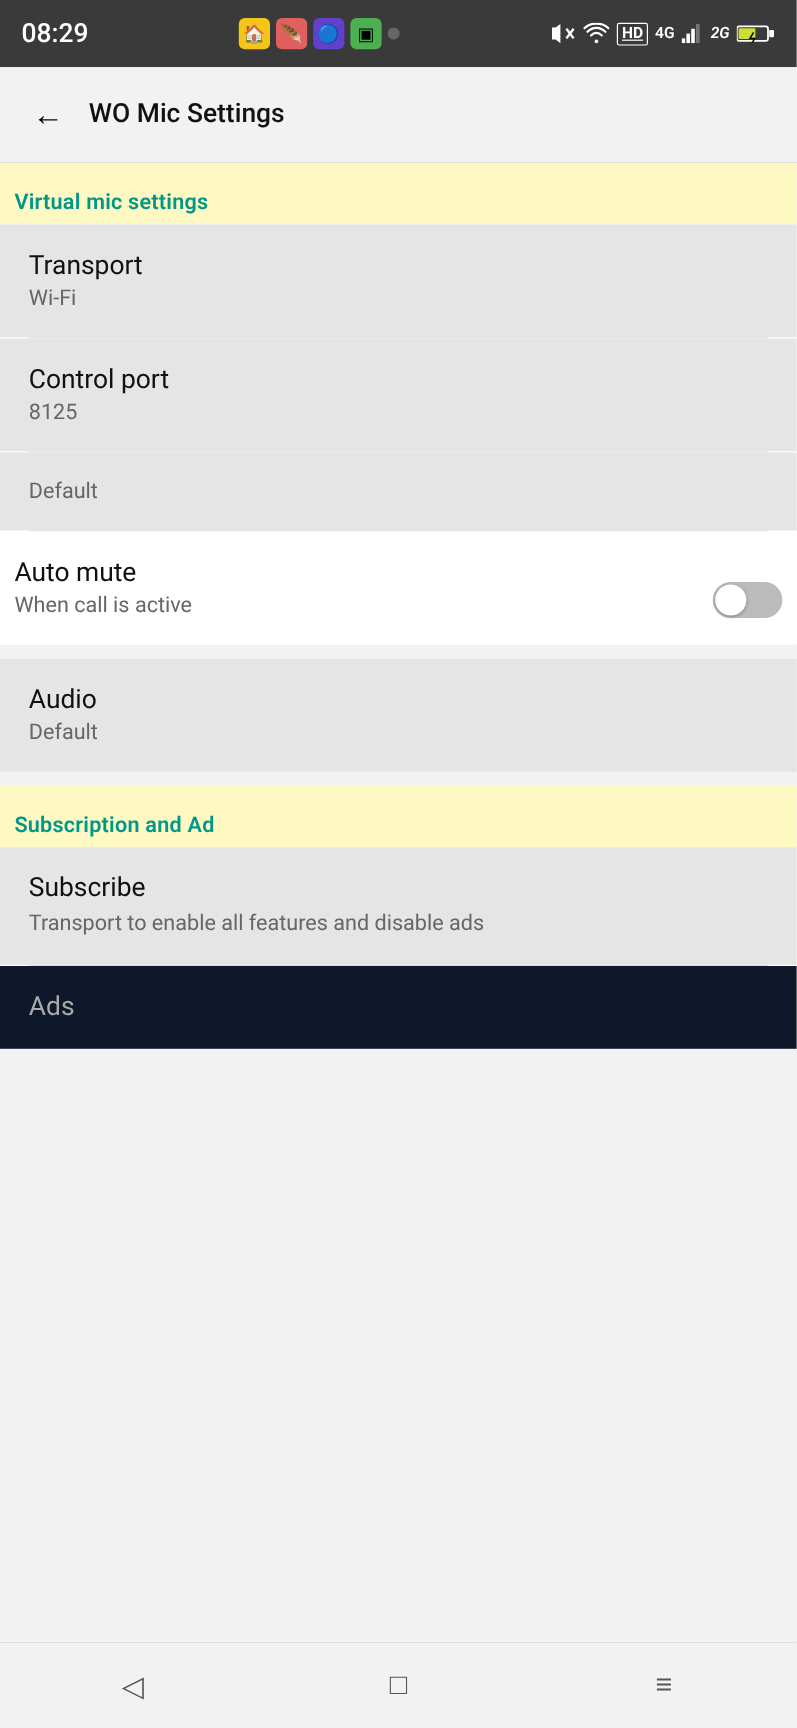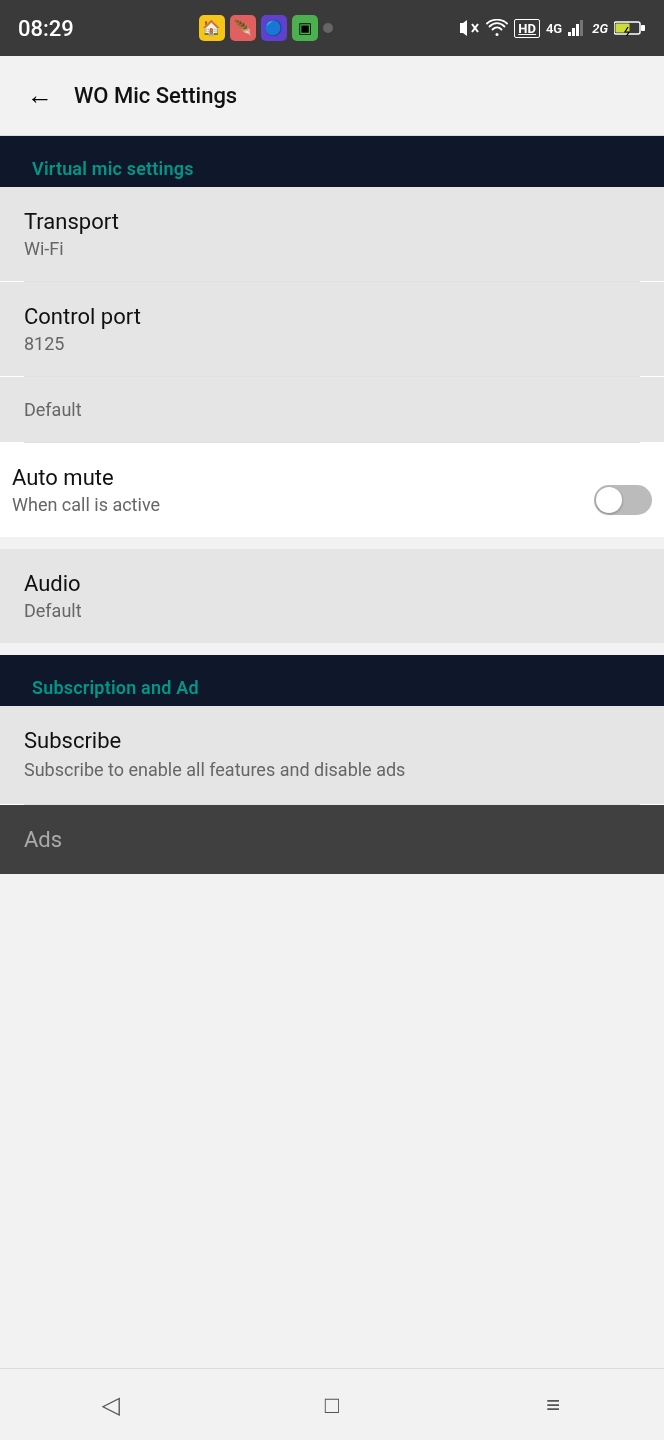--- a/index.html
+++ b/index.html
@@ -100,22 +100,22 @@
       padding: 0;
     }
 
     
     .section {
       background: #fff;
       margin-bottom: 12px;
     }
 
     .section-header {
-      padding: 22px 24px 8px 32px;
-      background: #0f172a;
+      padding: 22px 24px 8px 12px;
+      background: #fef9c3;
     }
     .section-label {
       font-size: 18px;
       font-weight: 600;
       color: #009688;
       letter-spacing: 0.2px;
     }
 
     .setting-item {
       background: #e5e5e5;
@@ -177,21 +177,21 @@
 
     
     .setting-description {
       font-size: 18px;
       color: #666;
       line-height: 1.4;
     }
 
     
     .ads-item {
-      background: #404040;
+      background: #0f172a;
       padding: 22px 24px;
     }
     .ads-label {
       font-size: 22px;
       color: #aaa;
     }
 
     
     .bottom-nav {
       width: 100%;
@@ -325,21 +325,21 @@
     </div>
   </div>
 
   <div class="section-header">
     <span class="section-label">Subscription and Ad</span>
   </div>
   <div class="section">
 
     <div class="setting-item">
       <div class="setting-title">Subscribe</div>
-      <div class="setting-description">Subscribe to enable all features and disable ads</div>
+      <div class="setting-description">Transport to enable all features and disable ads</div>
     </div>
     <div class="divider"></div>
 
     <div class="ads-item">
       <div class="ads-label">Ads</div>
     </div>
   </div>
 
   <div style="height: 80px;"></div>
 </div>

